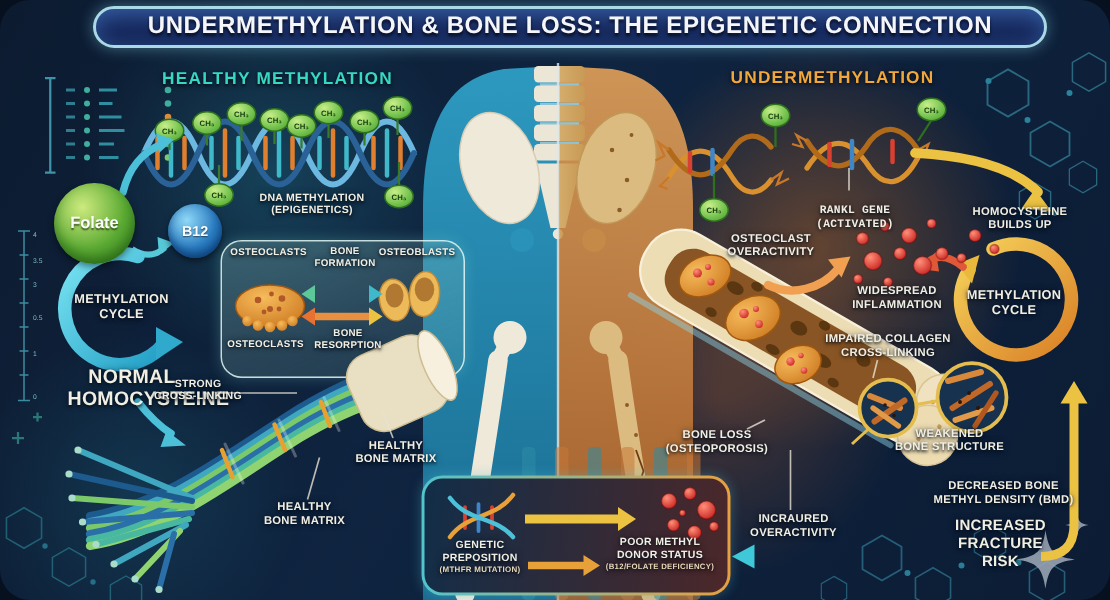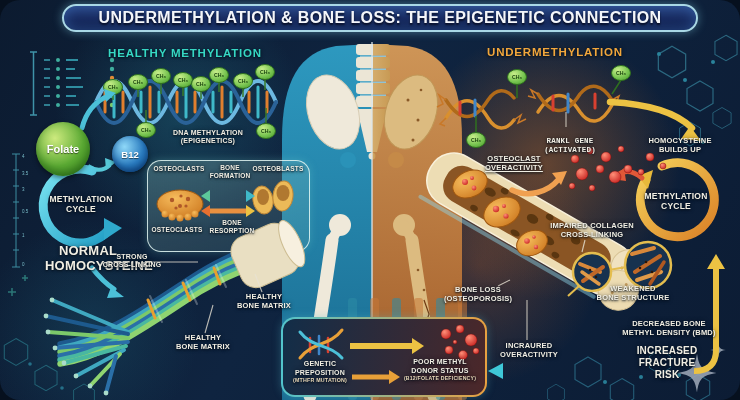--- a/index.html
+++ b/index.html
@@ -635,22 +635,24 @@
 BONE MATRIX</div>
   <div class="lbl" style="left:168px;top:334px;width:70px;font-size:7.5px;">HEALTHY
 BONE MATRIX</div>
 
   <div class="lbl" style="left:538px;top:137px;width:64px;font-size:7.5px;font-family:Liberation Mono, monospace;">RANKL GENE
 (ACTIVATED)</div>
   <div class="lbl" style="left:642px;top:137px;width:76px;font-size:7.5px;">HOMOCYSTEINE
 BUILDS UP</div>
   <div class="lbl" style="left:636px;top:191px;width:80px;font-size:8.5px;">METHYLATION
 CYCLE</div>
-  <div class="lbl" style="left:478px;top:155px;width:72px;font-size:7.5px;text-decoration:underline;">OSTEOCLAST
+  <div class="lbl" style="left:478px;top:155px;width:72px;font-size:7.5px;">OSTEOCLAST
 OVERACTIVITY</div>
+  <div class="lbl" style="left:560px;top:190px;width:76px;font-size:7.5px;">WIDESPREAD
+INFLAMMATION</div>
   <div class="lbl" style="left:544px;top:222px;width:96px;font-size:7.5px;">IMPAIRED COLLAGEN
 CROSS-LINKING</div>
   <div class="lbl" style="left:596px;top:285px;width:74px;font-size:7.5px;">WEAKENED
 BONE STRUCTURE</div>
   <div class="lbl" style="left:618px;top:320px;width:102px;font-size:7.5px;">DECREASED BONE
 METHYL DENSITY (BMD)</div>
   <div class="lbl" style="left:628px;top:345px;width:78px;font-size:10px;">INCREASED
 FRACTURE RISK</div>
   <div class="lbl" style="left:440px;top:286px;width:76px;font-size:7.5px;">BONE LOSS
 (OSTEOPOROSIS)</div>

